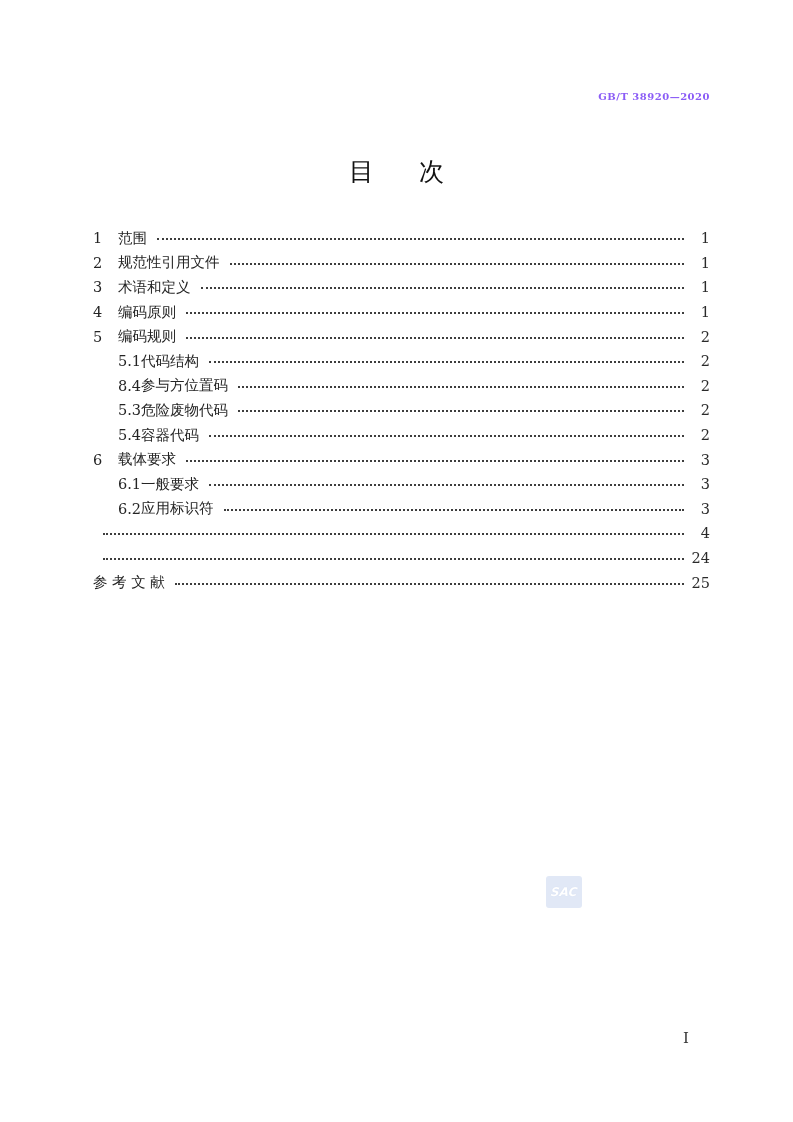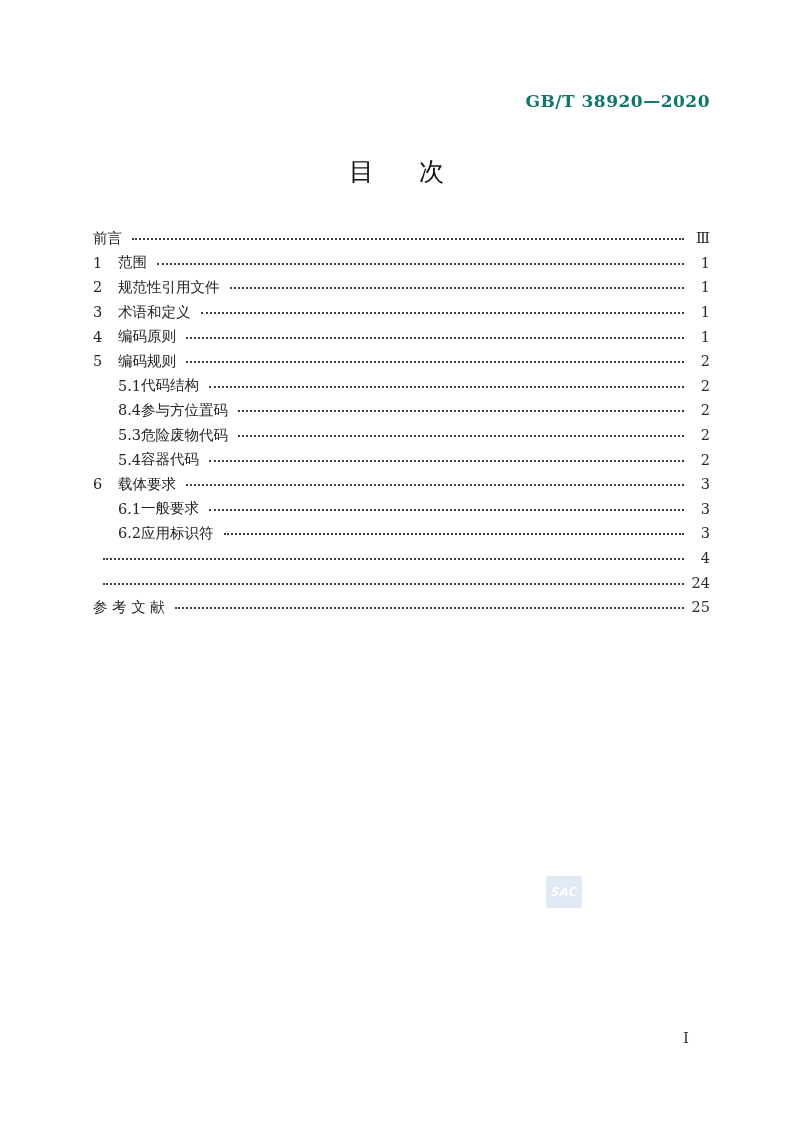--- a/index.html
+++ b/index.html
@@ -13,24 +13,24 @@
     height: 1122px;
     background: #ffffff;
     font-family: "DejaVu Serif", "Liberation Serif", serif;
     color: #222222;
     overflow: hidden;
   }
   .header-code {
     position: absolute;
     top: 91px;
     right: 83px;
-    font-size: 17px;
+    font-size: 10px;
     font-weight: bold;
     letter-spacing: 0.5px;
-    color: #0f766e;
+    color: #8b5cf6;
     margin-left: 24px;
   }
   .doc-title {
     position: absolute;
     top: 155px;
     left: 0;
     width: 100%;
     margin: 0;
     text-align: center;
     font-size: 25px;
@@ -117,26 +117,20 @@
 </head>
 <body>
 
 <div class="page">
 
   <div class="header-code">GB/T 38920—2020</div>
 
   <h1 class="doc-title">目次</h1>
 
   <div class="toc">
-  <div class="toc-row">
-
-    <span class="label">前言</span>
-    <span class="leader"></span>
-    <span class="pagenum">Ⅲ</span>
-  </div>
 
   <div class="toc-row">
     <span class="num">1</span>
     <span class="label">范围</span>
     <span class="leader"></span>
     <span class="pagenum">1</span>
   </div>
 
   <div class="toc-row">
     <span class="num">2</span>

